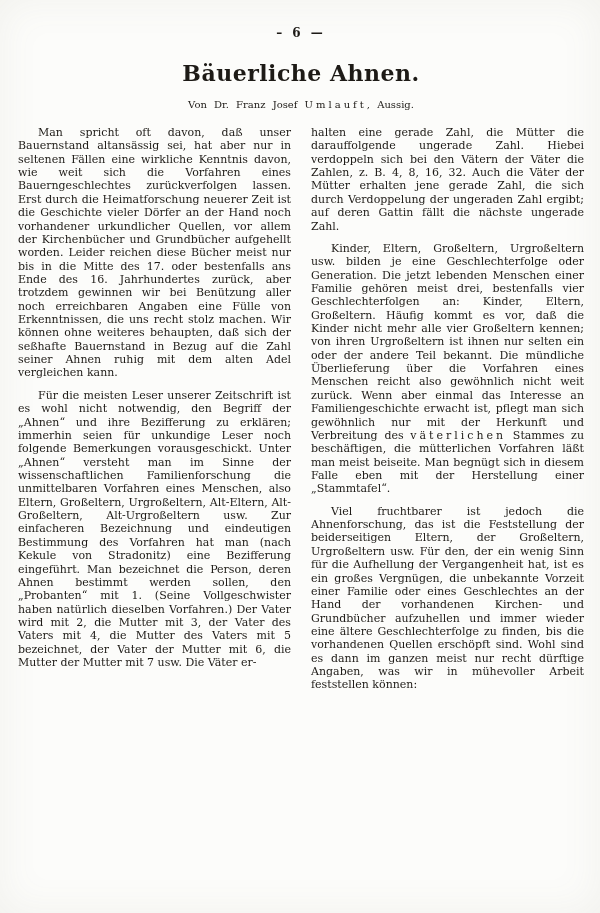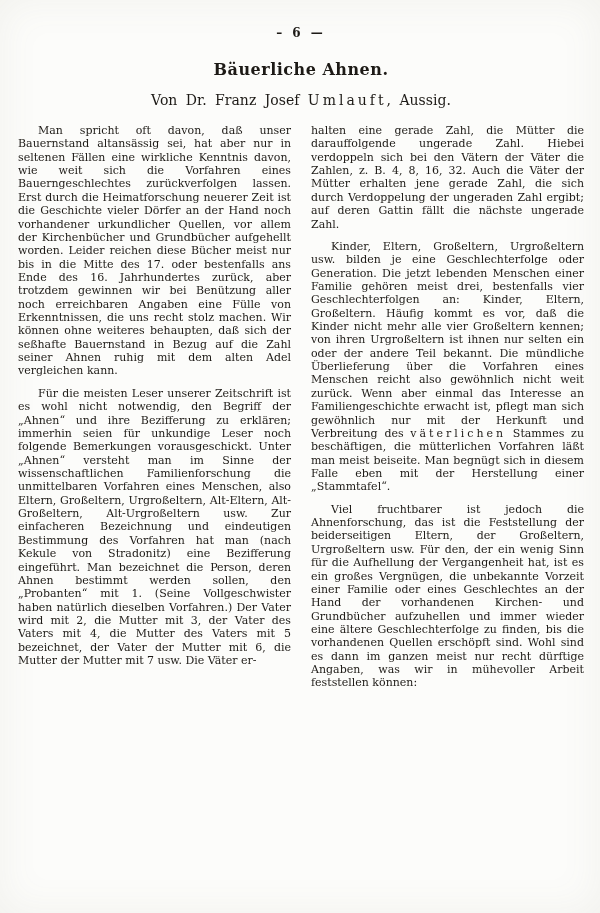--- a/index.html
+++ b/index.html
@@ -11,25 +11,25 @@
     font-family:"DejaVu Serif","Liberation Serif",serif;
     overflow:hidden;
     padding:24px 16px 0 18px;
     box-shadow:inset 0 0 40px rgba(120,110,95,0.08);
   }
   .page-number{
     text-align:center;font-size:12px;letter-spacing:3px;
     margin:2px 0 20px;font-weight:bold;
   }
   .title{
-    text-align:center;font-size:16px;font-weight:bold;
+    text-align:center;font-size:22px;font-weight:bold;
     margin:0 0 13px;letter-spacing:0.5px;
   }
   .byline{
-    text-align:center;font-size:14px;margin:0 0 16px;
+    text-align:center;font-size:10px;margin:0 0 16px;
     word-spacing:4px;
   }
   .sperr{letter-spacing:3px;}
   .columns{display:flex;gap:20px;}
   .col{
     flex:1;min-width:0;
     text-align:justify;
     font-size:11px;line-height:1.215;
     font-weight:500;
   }

